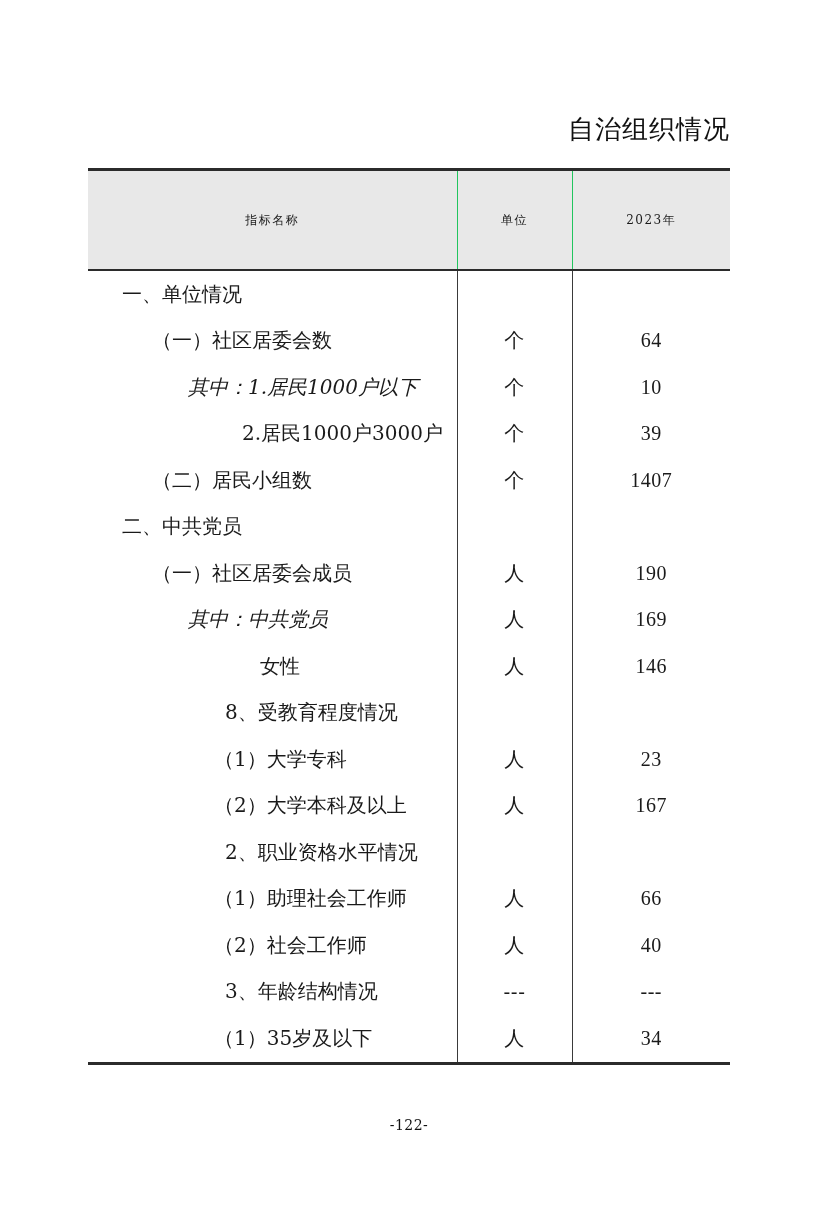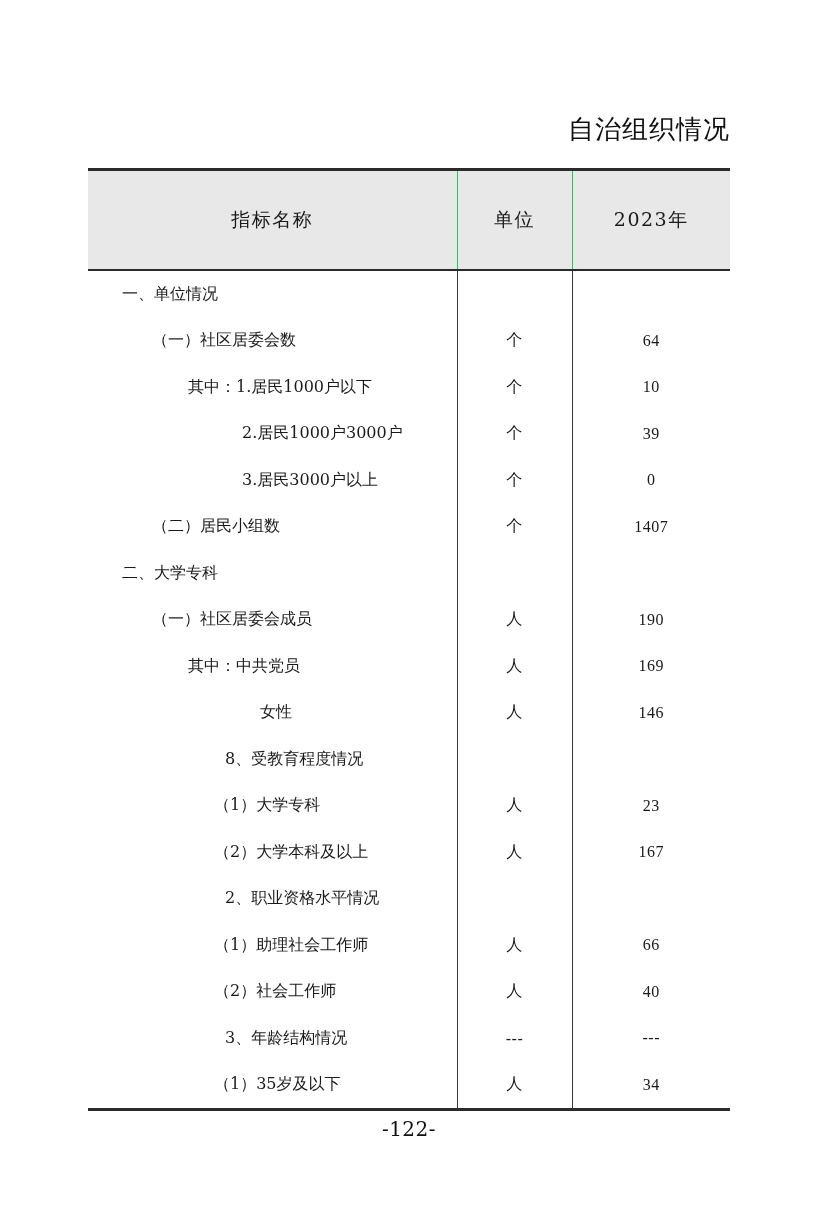--- a/index.html
+++ b/index.html
@@ -51,40 +51,40 @@
   table.stats col.c-unit  { width: 115px; }
   table.stats col.c-value { width: 158px; }
 
   
   thead tr.head-row {
     background: #e8e8e8;
   }
   thead th {
     height: 98px;
     font-weight: normal;
-    font-size: 19px;
+    font-size: 12px;
     letter-spacing: 1.5px;
     border-top: 3px solid #2b2b2b;
     border-bottom: 2px solid #2b2b2b;
     padding: 0;
     vertical-align: middle;
     text-align: center;
   }
   thead th.th-unit,
   thead th.th-value {
     border-left: 1px solid #22c55e;
   }
   thead th.th-value {
     font-family: "DejaVu Serif", "Liberation Serif", serif;
   }
 
   
   tbody td {
     height: 46.5px;
-    font-size: 16px;
+    font-size: 20px;
     padding: 0;
     vertical-align: middle;
     border: none;
   }
   tbody td.cell-name {
     text-align: left;
     white-space: nowrap;
   }
   tbody td.cell-unit,
   tbody td.cell-value {
@@ -100,34 +100,34 @@
     font-family: Liberation Serif, serif;
     letter-spacing: 0.5px;
   }
   tbody td.cell-unit {
     letter-spacing: 0.5px;
   }
 
   
   .ind-0 { padding-left: 34px !important; }
   .ind-1 { padding-left: 64px !important; }
-  .ind-2 { padding-left: 100px !important; }
+  .ind-2 { padding-left: 100px !important; font-style: italic; }
   .ind-3 { padding-left: 154px !important; }
   .ind-4 { padding-left: 172px !important; }
   .ind-5 { padding-left: 137px !important; }
   .ind-6 { padding-left: 126px !important; }
 
   
   .page-number {
     position: absolute;
     top: 1117px;
     left: 0;
     width: 818px;
     text-align: center;
-    font-size: 20px;
+    font-size: 14px;
     font-family: "DejaVu Serif", "Liberation Serif", serif;
     color: #111111;
     letter-spacing: 0.5px;
   }
 </style>
 </head>
 <body>
 
 <div class="page">
 
@@ -162,31 +162,26 @@
             <td class="cell-name ind-2">其中：1.居民1000户以下</td>
             <td class="cell-unit">个</td>
             <td class="cell-value">10</td>
           </tr>
           <tr>
             <td class="cell-name ind-3">2.居民1000户3000户</td>
             <td class="cell-unit">个</td>
             <td class="cell-value">39</td>
           </tr>
           <tr>
-            <td class="cell-name ind-3">3.居民3000户以上</td>
-            <td class="cell-unit">个</td>
-            <td class="cell-value">0</td>
-          </tr>
-          <tr>
             <td class="cell-name ind-1">（二）居民小组数</td>
             <td class="cell-unit">个</td>
             <td class="cell-value">1407</td>
           </tr>
           <tr>
-            <td class="cell-name ind-0">二、大学专科</td>
+            <td class="cell-name ind-0">二、中共党员</td>
             <td class="cell-unit"></td>
             <td class="cell-value"></td>
           </tr>
           <tr>
             <td class="cell-name ind-1">（一）社区居委会成员</td>
             <td class="cell-unit">人</td>
             <td class="cell-value">190</td>
           </tr>
           <tr>
             <td class="cell-name ind-2">其中：中共党员</td>

